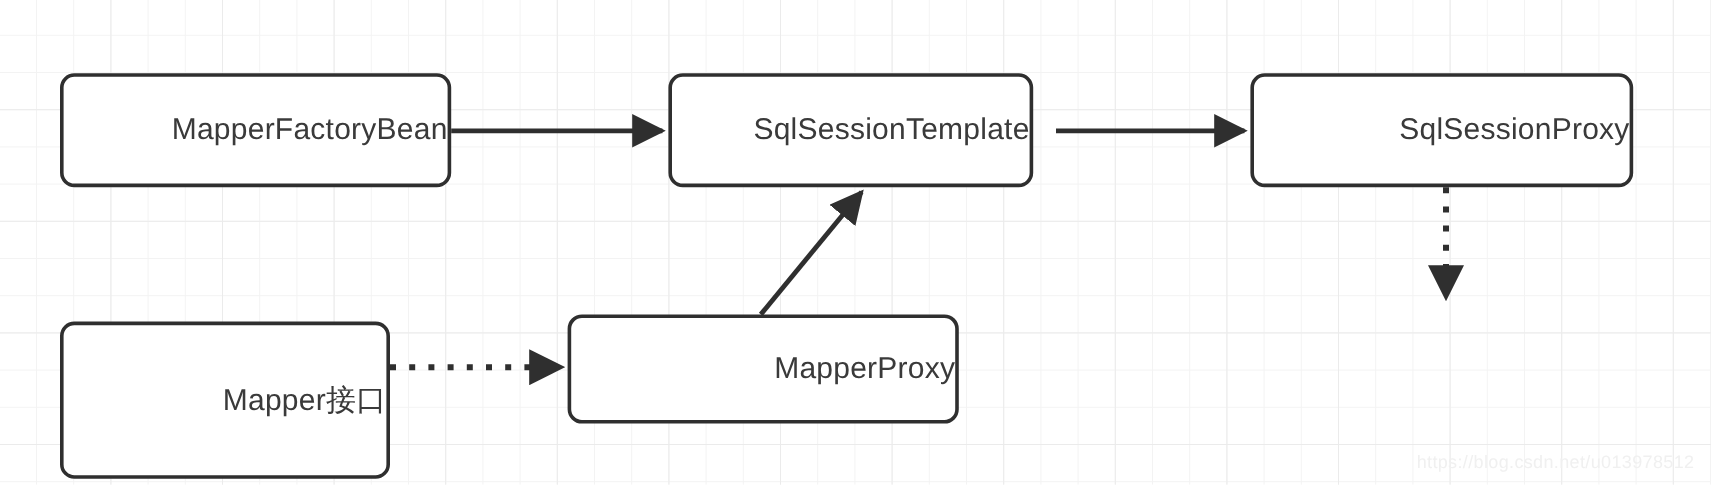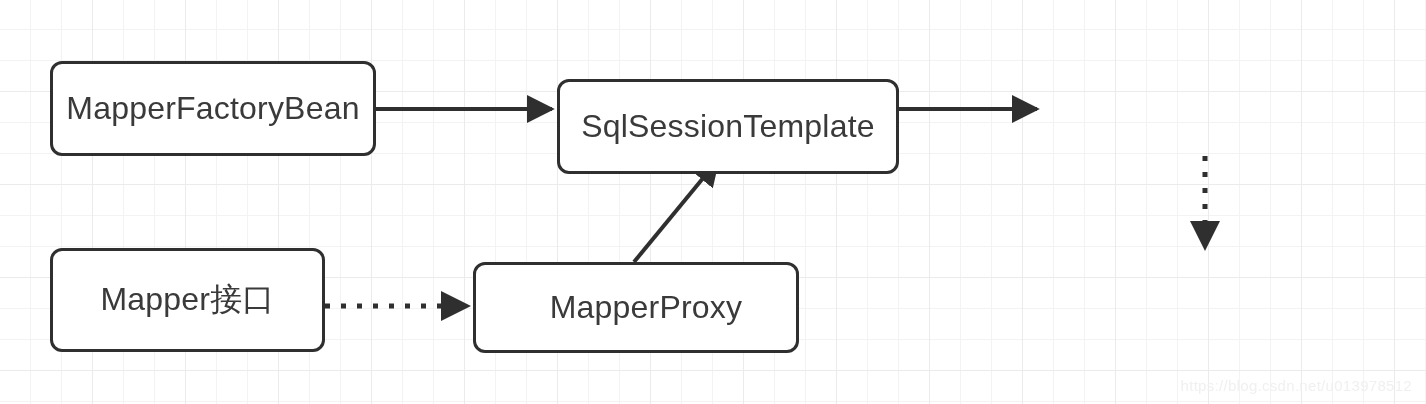--- a/index.html
+++ b/index.html
@@ -27,23 +27,23 @@
     font-family: "Liberation Sans", "DejaVu Sans", sans-serif;
   }
   .node {
     position: absolute;
     box-sizing: border-box;
     background: #ffffff;
     border: 3px solid #2f2f2f;
     border-radius: 12px;
     display: flex;
     align-items: center;
-    justify-content: center;
+    justify-content: flex-end;
     color: #3a3a3a;
-    font-size: 32px;
+    font-size: 25px;
     font-weight: 400;
     letter-spacing: 0.2px;
     z-index: 2;
   }
   .edge-layer {
     position: absolute;
     left: 0;
     top: 0;
     width: 1426px;
     height: 404px;
@@ -84,26 +84,29 @@
 
     <line x1="634" y1="262" x2="718" y2="160" stroke="#2f2f2f" stroke-width="4" marker-end="url(#arrowHead)"></line>
 
     <line x1="1205" y1="156" x2="1205" y2="248" stroke="#2f2f2f" stroke-width="5" stroke-dasharray="5 11" stroke-linecap="butt" marker-end="url(#arrowHeadSlim)"></line>
   </svg>
 
   <div class="node" style="left:50px; top:61px; width:326px; height:95px;">
     <span>MapperFactoryBean</span>
   </div>
 
-  <div class="node" style="left:557px; top:61px; width:342px; height:95px;margin-top:18px;">
+  <div class="node" style="left:557px; top:61px; width:304px; height:95px;">
     <span>SqlSessionTemplate</span>
   </div>
 
+  <div class="node" style="left:1042px; top:61px; width:319px; height:95px;">
+    <span>SqlSessionProxy</span>
+  </div>
 
-  <div class="node" style="left:50px; top:248px; width:275px; height:104px;">
+  <div class="node" style="left:50px; top:268px; width:275px; height:131px;">
     <span>Mapper接口</span>
   </div>
 
   <div class="node" style="left:473px; top:262px; width:326px; height:91px;padding-left:20px;">
     <span>MapperProxy</span>
   </div>
 
 
   <div class="watermark">https://blog.csdn.net/u013978512</div>
 

